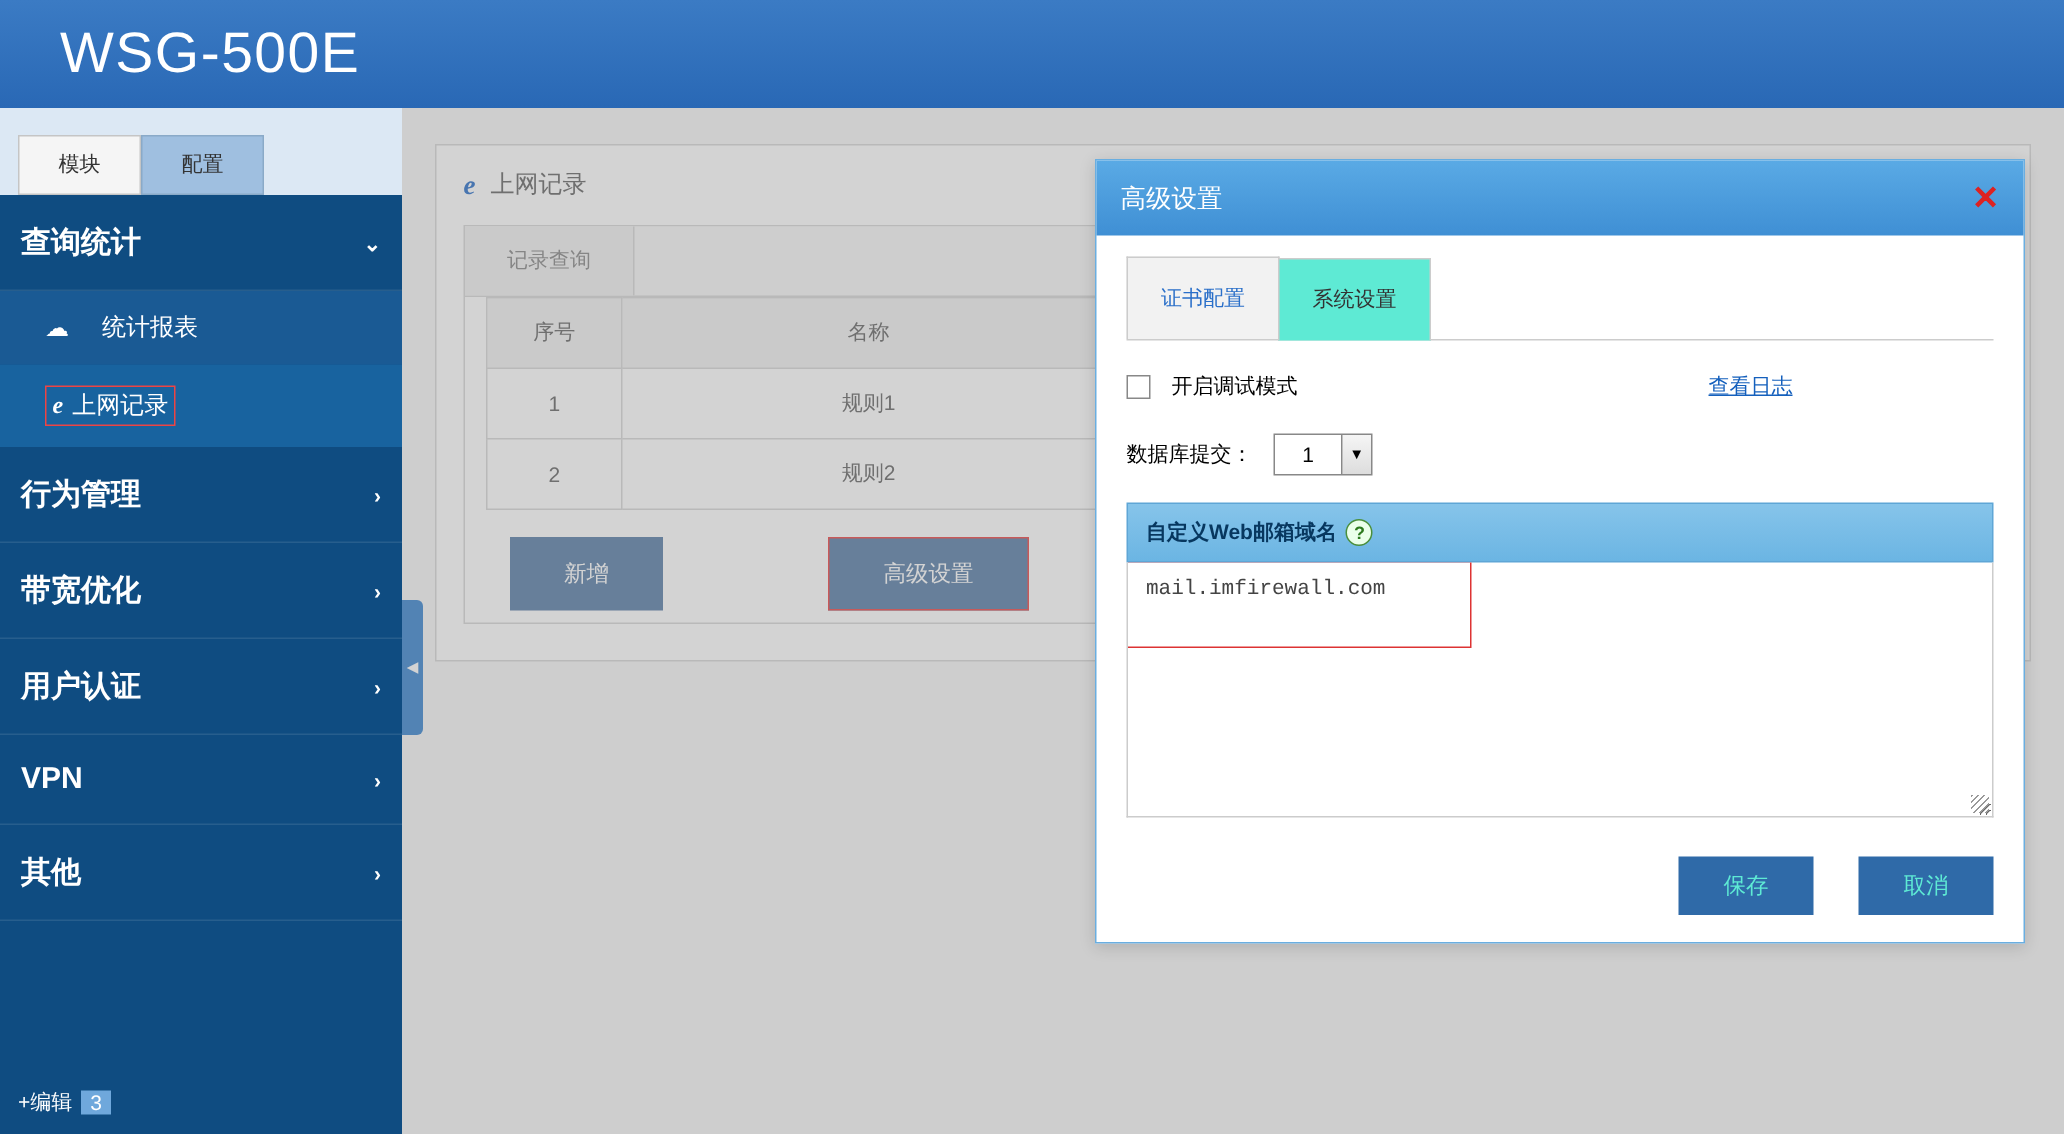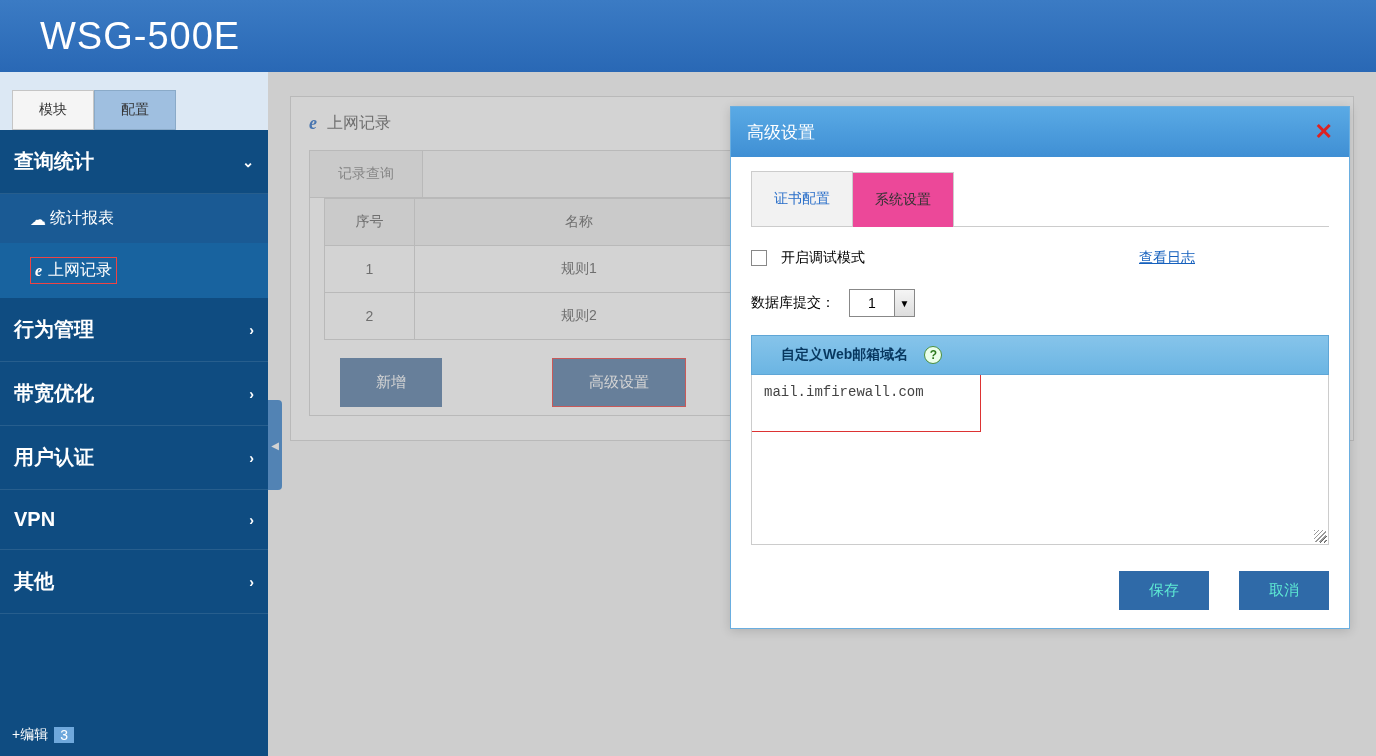--- a/index.html
+++ b/index.html
@@ -10,21 +10,21 @@
 
 .container { display: flex; height: calc(756px - 72px); }
 
 .sidebar { width: 268px; background: #0f4c81; color: #fff; position: relative; }
 .sidebar-tabs { display: flex; background: #dce8f4; padding: 18px 12px 0; }
 .sidebar-tab { padding: 10px 26px; background: #f5f5f5; color: #333; cursor: pointer; border: 1px solid #c5c5c5; }
 .sidebar-tab.inactive { background: #9fbfe0; color: #333; border: 1px solid #8aaac8; }
 .sidebar-section { padding: 18px 14px; border-bottom: 1px solid rgba(255,255,255,0.1); display: flex; justify-content: space-between; align-items: center; cursor: pointer; font-size: 20px; background:#0f4c81;font-weight:bold; }
 .sidebar-section.expanded-head { background:#0f4c81; }
 .chev { font-size: 14px; color: #fff; }
-.sidebar-sub { padding: 14px 14px 14px 30px; background: #1a5a94; font-size: 16px; display:flex; align-items:flex-end; gap:4px; cursor:pointer; }
+.sidebar-sub { padding: 14px 14px 14px 30px; background: #1a5a94; font-size: 16px; display:flex; align-items:flex-end; gap:22px; cursor:pointer; }
 .sidebar-sub.active { background: #18639f; }
 .sidebar-sub.active .sub-box { border: 1px solid #e44; padding: 2px 4px; display:inline-flex; align-items:center; gap:6px; }
 .sub-box { display:inline-flex; align-items:center; gap:6px; }
 .ie-icon { font-style: italic; font-weight: bold; font-family: Georgia, serif; }
 .cloud-icon::before { content:"☁"; }
 .sidebar-footer { position:absolute; bottom:12px; left:12px; font-size:14px; color:#fff; display:flex; align-items:center; gap:6px; }
 .count-badge { background:#6fa8dc; color:#fff; padding:0 6px; }
 
 .collapse-handle { position:absolute; left:268px; top: 400px; width:14px; height:90px; background:#3a85d0; border-radius:0 4px 4px 0; display:flex; align-items:center; justify-content:center; color:#fff; font-size:10px; cursor:pointer; z-index:5; }
 .collapse-handle::before { content:"◀"; }
@@ -50,32 +50,32 @@
 
 
 .mask { position:fixed; inset:72px 0 0 268px; background: rgba(130,130,130,0.35); z-index: 10; }
 
 .dialog { position:absolute; left: 730px; top: 106px; width: 620px; background:#fff; border:1px solid #6aaee0; z-index:20; box-shadow: 0 2px 10px rgba(0,0,0,0.15); }
 .dialog-header { background: linear-gradient(to bottom,#5aaae5,#3f8fd4); color:#fff; padding: 12px 16px; display:flex; justify-content:space-between; align-items:center; font-size:17px; }
 .dialog-close { color:#d22; font-size:22px; font-weight:bold; cursor:pointer; }
 .dialog-body { padding: 14px 20px 18px; }
 .dlg-tabs { display:flex; border-bottom:1px solid #ccc; }
 .dlg-tab { padding: 18px 22px; border:1px solid #ccc; border-bottom:none; margin-right:-1px; background:#f2f2f2; color:#2a6fc9; cursor:pointer;text-align:right; }
-.dlg-tab.active { background:#ec4899; position:relative; top:1px; color:#333; }
+.dlg-tab.active { background:#5eead4; position:relative; top:1px; color:#333; }
 
 .form-row { display:flex; align-items:center; gap: 14px; margin-top: 22px; }
 .chk { width:16px; height:16px; border:1px solid #888; }
 .link { color:#1560bd; text-decoration:underline; cursor:pointer; }
 .spacer { flex:1; }
 
 .select-wrap { display:flex; border:1px solid #888; height:28px; }
 .select-wrap input { border:none; width:44px; text-align:center; font-size:14px; }
 .select-wrap .caret { width:20px; background: linear-gradient(#f5f5f5,#ddd); border-left:1px solid #888; display:flex; align-items:center; justify-content:center; font-size:10px; cursor:pointer; }
 
-.section-hdr { margin-top:18px; padding:10px 29px; background: linear-gradient(#86c4ea,#6bb5e3); border:1px solid #5fa6d6; color:#07375f; font-weight:bold; display:flex; align-items:center; gap:16px; }
+.section-hdr { margin-top:18px; padding:10px 12px; background: linear-gradient(#86c4ea,#6bb5e3); border:1px solid #5fa6d6; color:#07375f; font-weight:bold; display:flex; align-items:center; gap:6px; }
 .help-icn { display:inline-flex; width:18px; height:18px; border:1px solid #4a8f3c; border-radius:50%; align-items:center; justify-content:center; color:#2d7a1f; font-size:12px; background:#eaffea; }
 
 .domain-box { border:1px solid #ccc; border-top:none; min-height:170px; padding:0; position:relative; resize: both; overflow:auto; }
 .domain-highlight { border:1px solid #d33; margin:-1px 0 0 -1px; width:230px; height:58px; padding: 8px 12px; position:absolute; top:0; left:0; }
 .domain-text { font-family: "Courier New", monospace; color:#444; font-size:14px; }
 .resize-grip { position:absolute; right:2px; bottom:2px; width:12px; height:12px; background: repeating-linear-gradient(135deg, #999 0, #999 1px, transparent 1px, transparent 3px); }
 
 .dlg-buttons { display:flex; justify-content:flex-end; gap: 30px; margin-top: 26px; }
 .dlg-btn { padding: 10px 30px; background:#2f6aa8; color:#5eead4; border:none; cursor:pointer; font-size:15px; }
 

